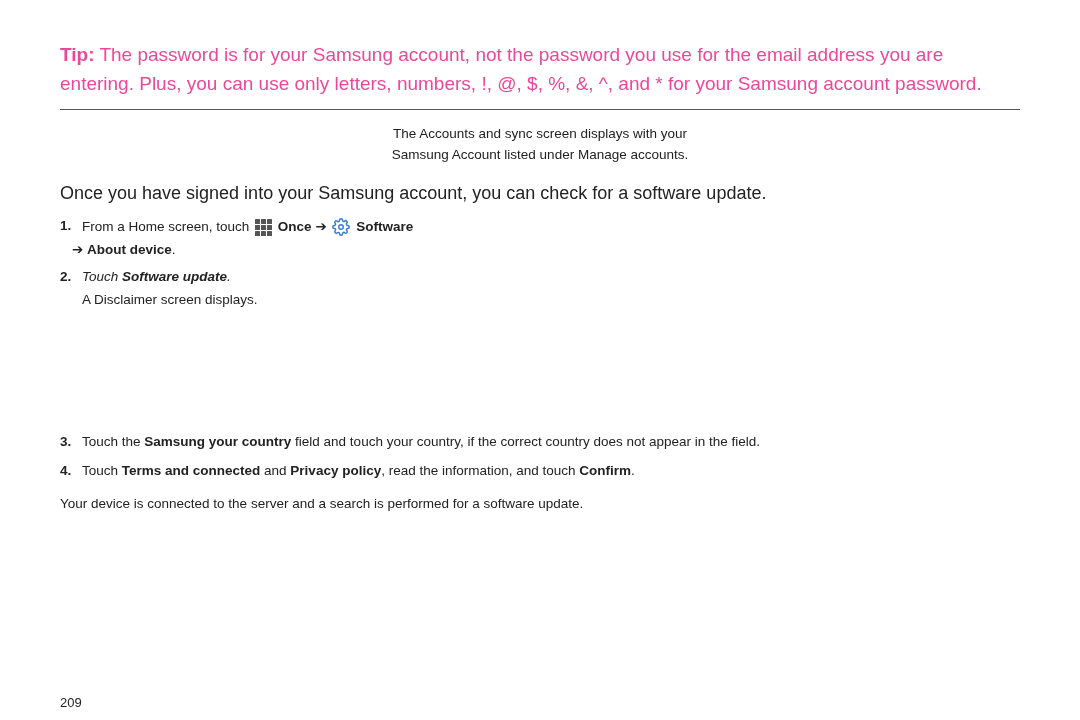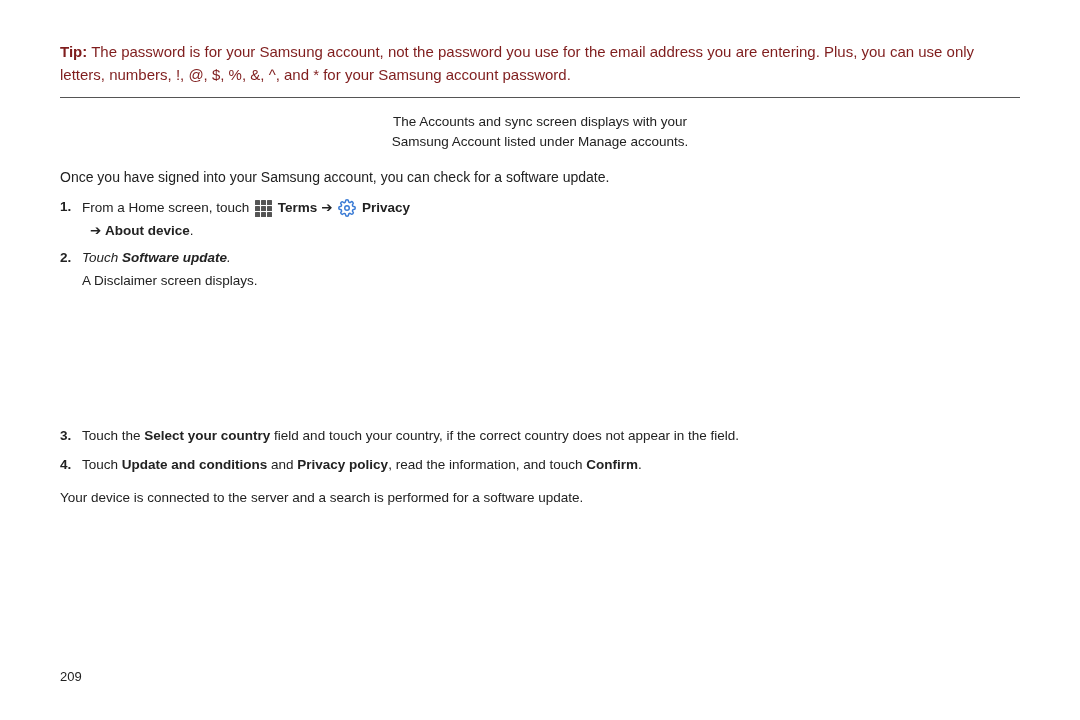--- a/index.html
+++ b/index.html
@@ -45,23 +45,23 @@
       flex: 1;
       padding-top: 14px;
     }
 
     .right-column {
       flex: 1;
       padding-top: 14px;
     }
 
     .tip-text {
-      font-size: 15px;
-      line-height: 1.55;
-      color: #7f1d1d;
+      font-size: 19px;
+      line-height: 1.55;
+      color: #ec4899;
     }
 
     .tip-label {
       font-weight: bold;
     }
 
     .accounts-sync-text {
       font-size: 13.5px;
       line-height: 1.55;
       color: #222;
@@ -70,21 +70,21 @@
     }
 
     .section-heading {
       color: #1a6fc4;
       font-weight: bold;
       font-size: 14px;
       margin-bottom: 8px;
     }
 
     .section-intro {
-      font-size: 14px;
+      font-size: 18px;
       line-height: 1.55;
       color: #222;
       margin-bottom: 10px;
     }
 
     .list-num {
       font-weight: bold;
       min-width: 16px;
     }
 
@@ -107,21 +107,21 @@
       height: 5px;
       background: #555;
       border-radius: 0.5px;
     }
 
     .bold {
       font-weight: bold;
     }
 
     .sub-item {
-      margin-left: 30px;
+      margin-left: 12px;
       margin-top: 2px;
       font-size: 13.5px;
       line-height: 1.55;
     }
 
     .step2-text {
       margin-bottom: 4px;
       font-style: italic;
     }
 
@@ -142,21 +142,21 @@
 
     .device-connected-text {
       font-size: 13.5px;
       line-height: 1.55;
       color: #222;
       margin-top: 16px;
     }
 
     .page-number {
       position: absolute;
-      bottom: 36px;
+      bottom: 10px;
       left: 60px;
       font-size: 13px;
       color: #222;
     }
 
     
     .gear-svg {
       width: 18px;
       height: 18px;
       vertical-align: middle;
@@ -197,28 +197,28 @@
             <span></span>
               <span></span>
               <span></span>
             <span></span>
               <span></span>
               <span></span>
             <span></span>
               <span></span>
               <span></span>
           </span>
-          <span class="bold">Terms</span>
+          <span class="bold">Once</span>
           <span> ➔ </span>
           
           <svg class="gear-svg" viewBox="0 0 24 24" fill="none" stroke="#3a7bd5" stroke-width="2">
             <circle cx="12" cy="12" r="3"></circle>
             <path d="M19.4 15a1.65 1.65 0 0 0 .33 1.82l.06.06a2 2 0 0 1-2.83 2.83l-.06-.06a1.65 1.65 0 0 0-1.82-.33 1.65 1.65 0 0 0-1 1.51V21a2 2 0 0 1-4 0v-.09A1.65 1.65 0 0 0 9 19.4a1.65 1.65 0 0 0-1.82.33l-.06.06a2 2 0 0 1-2.83-2.83l.06-.06A1.65 1.65 0 0 0 4.68 15a1.65 1.65 0 0 0-1.51-1H3a2 2 0 0 1 0-4h.09A1.65 1.65 0 0 0 4.6 9a1.65 1.65 0 0 0-.33-1.82l-.06-.06a2 2 0 0 1 2.83-2.83l.06.06A1.65 1.65 0 0 0 9 4.68a1.65 1.65 0 0 0 1-1.51V3a2 2 0 0 1 4 0v.09a1.65 1.65 0 0 0 1 1.51 1.65 1.65 0 0 0 1.82-.33l.06-.06a2 2 0 0 1 2.83 2.83l-.06.06A1.65 1.65 0 0 0 19.4 9a1.65 1.65 0 0 0 1.51 1H21a2 2 0 0 1 0 4h-.09a1.65 1.65 0 0 0-1.51 1z"></path>
           </svg>
-          <span class="bold">Privacy</span>
+          <span class="bold">Software</span>
         </span>
       </div>
       <div class="sub-item">
         <span>➔ </span><span class="bold">About device</span><span>.</span>
       </div>
 
       <div style="display:flex; align-items:flex-start; gap:6px; margin-top:8px; margin-bottom:2px;">
         <span class="bold list-num">2.</span>
         <span class="list-content step2-text">
           Touch <span class="bold">Software update</span>.
@@ -228,28 +228,28 @@
         A Disclaimer screen displays.
       </div>
 
     </div>
 
     <div class="right-column">
 
       <div style="display:flex; align-items:flex-start; gap:6px; margin-bottom:14px;">
         <span class="bold right-list-num">3.</span>
         <span class="right-list-content">
-          Touch the <span class="bold">Select your country</span> field and touch your country, if the correct country does not appear in the field.
+          Touch the <span class="bold">Samsung your country</span> field and touch your country, if the correct country does not appear in the field.
         </span>
       </div>
 
       <div style="display:flex; align-items:flex-start; gap:6px; margin-bottom:10px;">
         <span class="bold right-list-num">4.</span>
         <span class="right-list-content">
-          Touch <span class="bold">Update and conditions</span> and <span class="bold">Privacy policy</span>, read the information, and touch <span class="bold">Confirm</span>.
+          Touch <span class="bold">Terms and connected</span> and <span class="bold">Privacy policy</span>, read the information, and touch <span class="bold">Confirm</span>.
         </span>
       </div>
 
       <p class="device-connected-text">
         Your device is connected to the server and a search is performed for a software update.
       </p>
 
     </div>
   </div>
 

